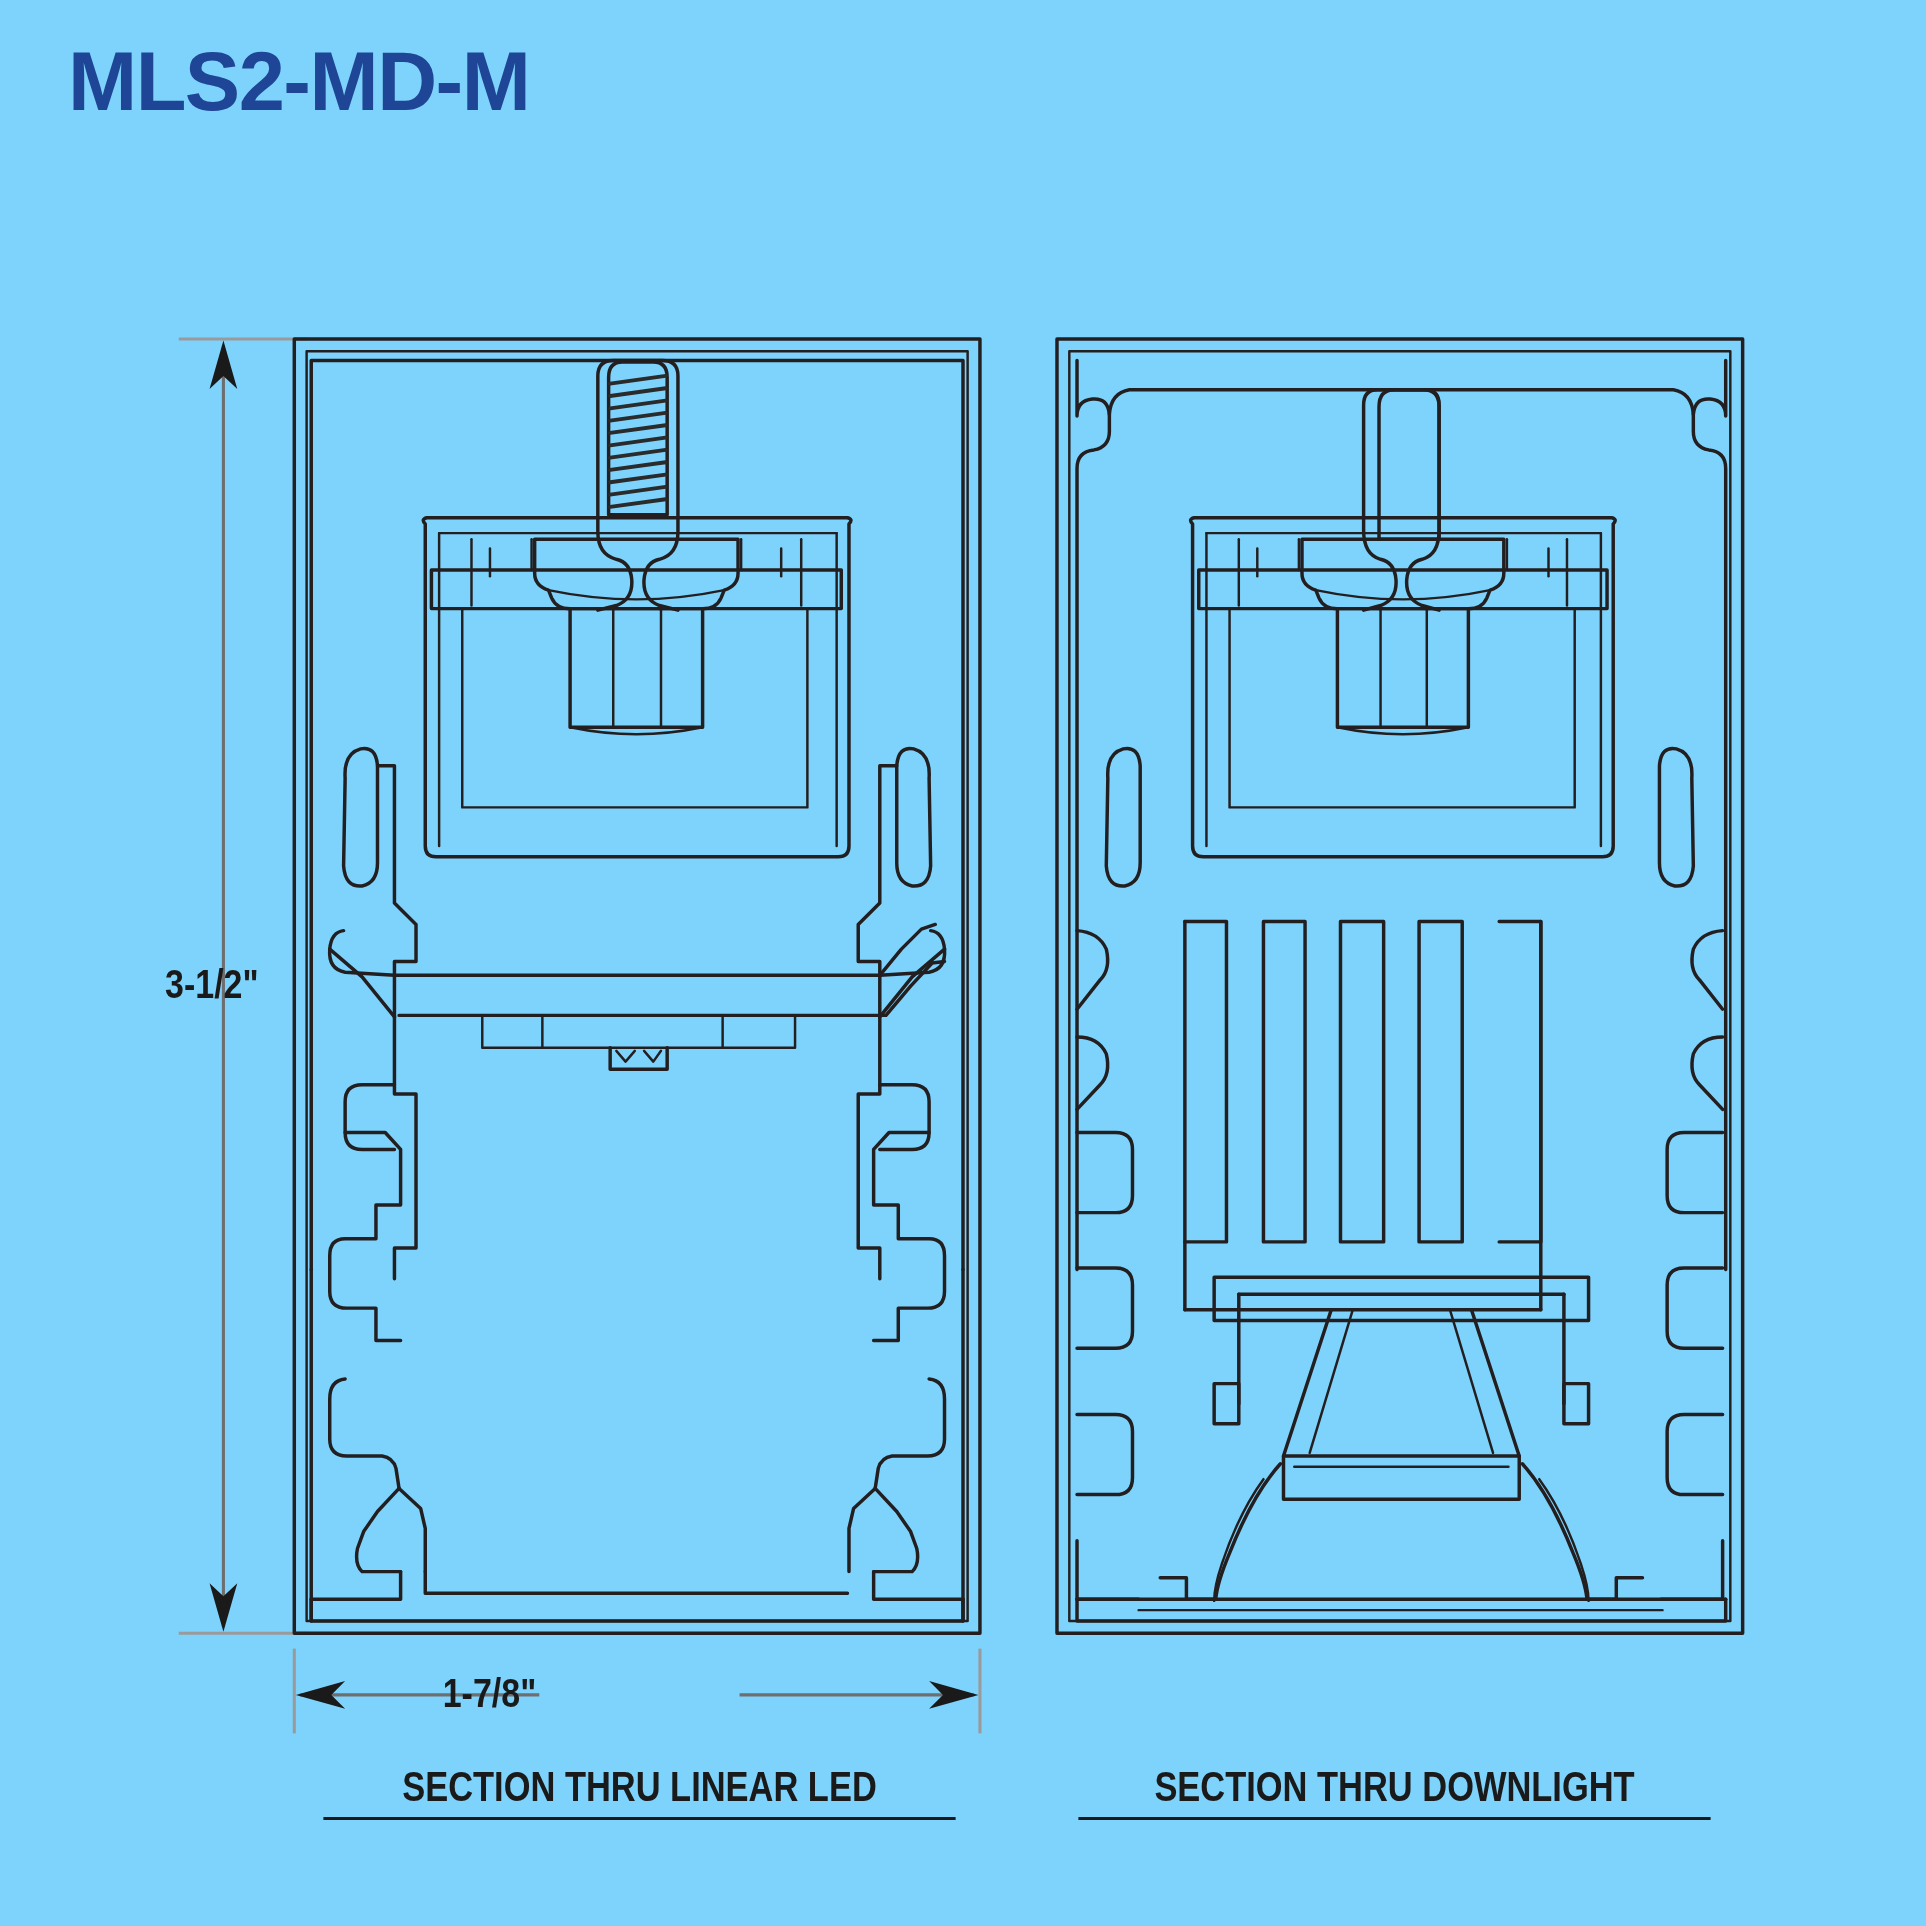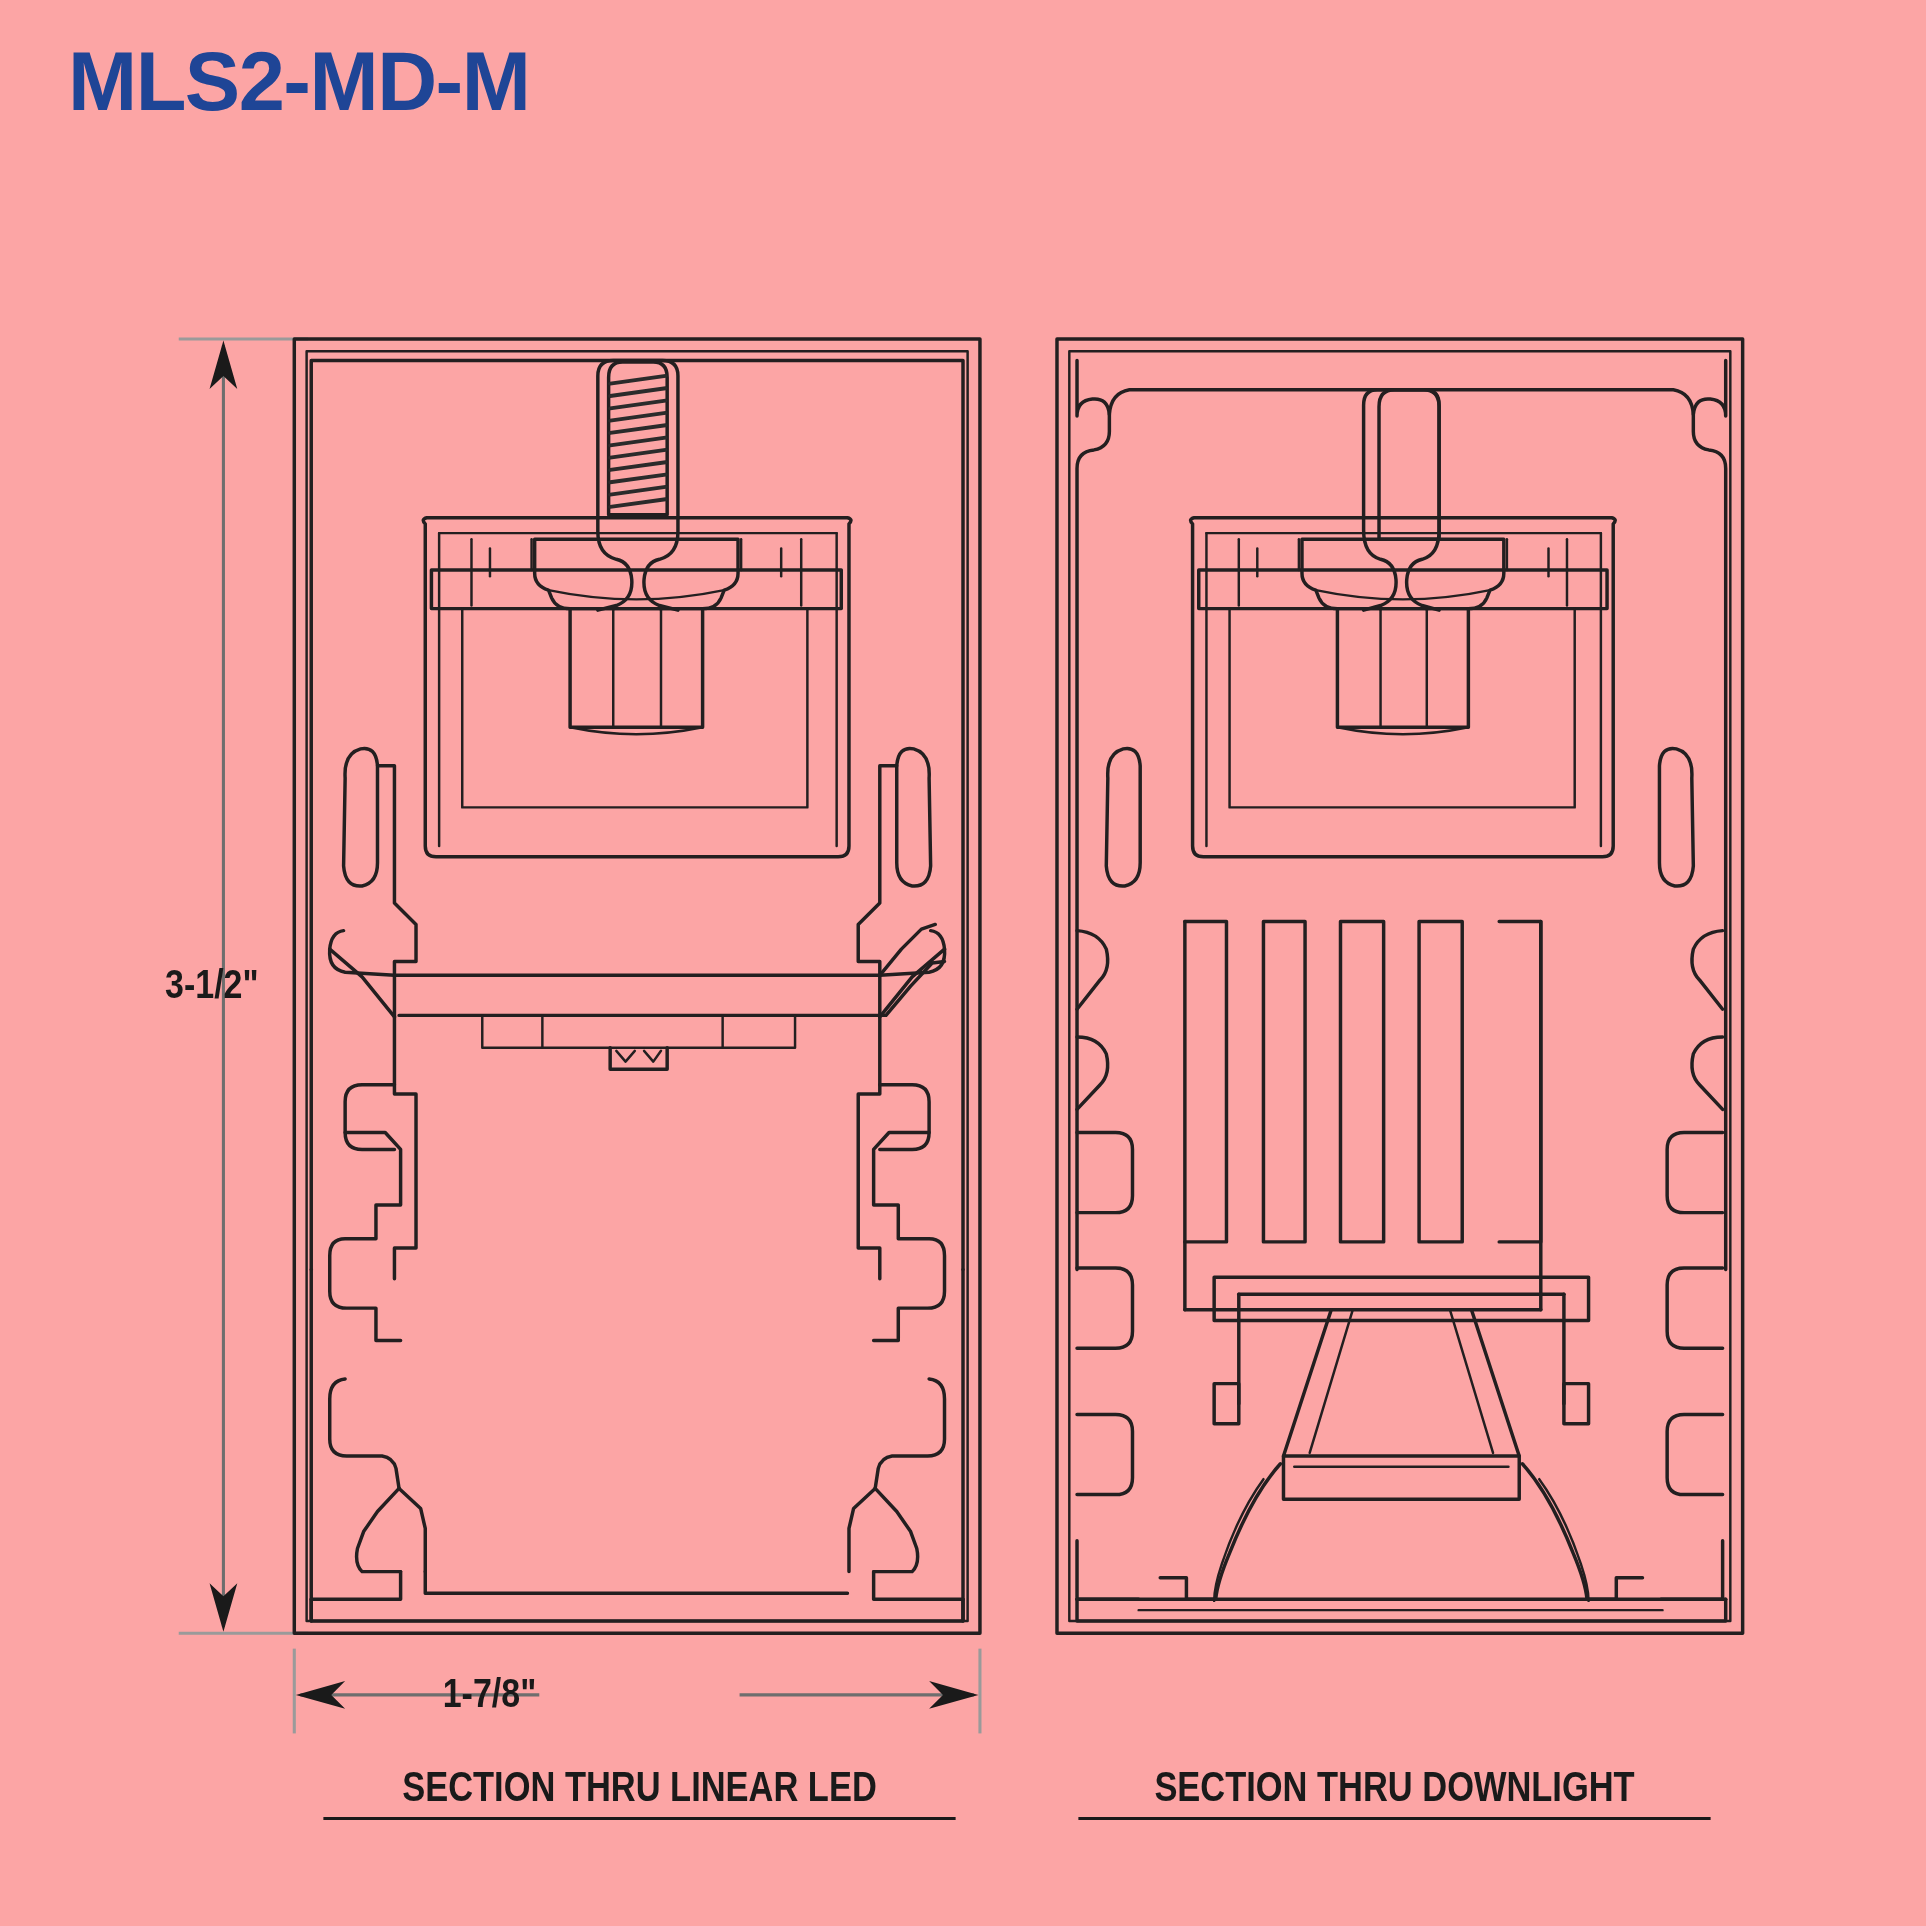--- a/index.html
+++ b/index.html
@@ -12,21 +12,21 @@
     width: 1926px;
     height: 1926px;
     font-family: "Liberation Sans", sans-serif;
     position: relative;
     overflow: hidden;
   }
   #page {
     position: relative;
     width: 1926px;
     height: 1926px;
-    background: #fca5a5;
+    background: #7dd3fc;
   }
   .page-title {
     position: absolute;
     left: 68px;
     top: 40px;
     font-family: "Liberation Sans", sans-serif;
     font-weight: bold;
     font-size: 83px;
     line-height: 1.0;
     letter-spacing: -1.5px;

